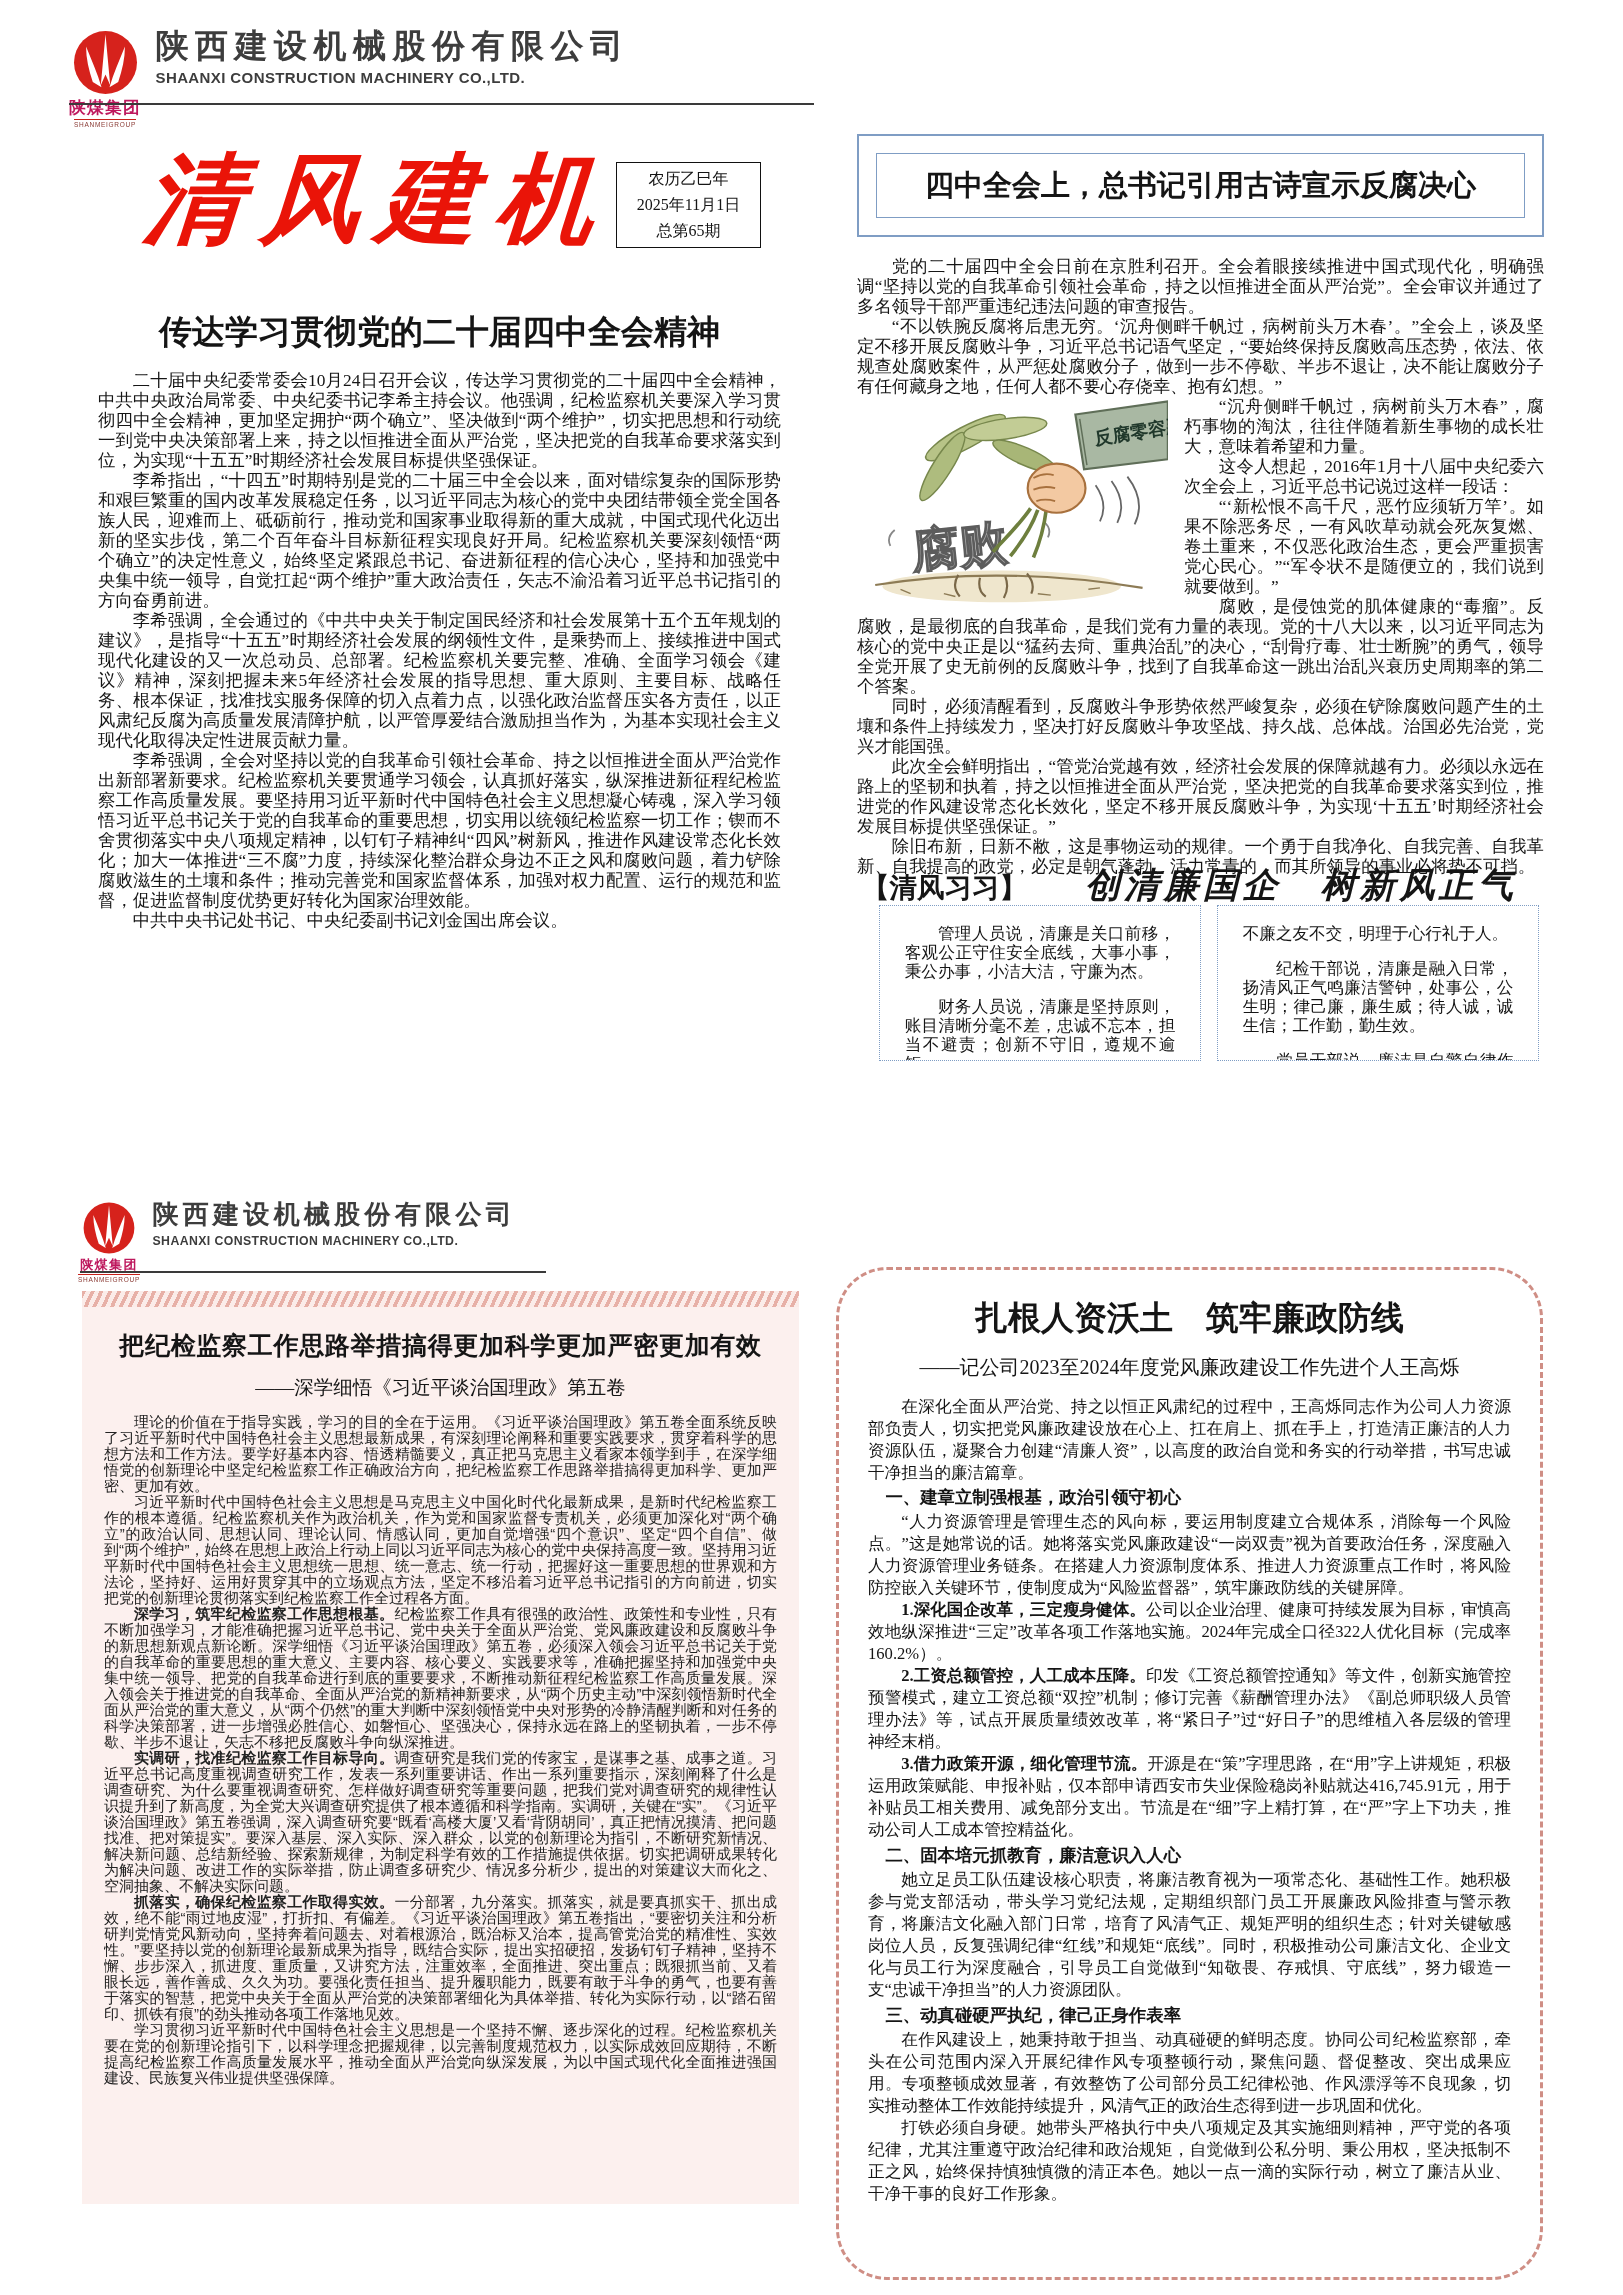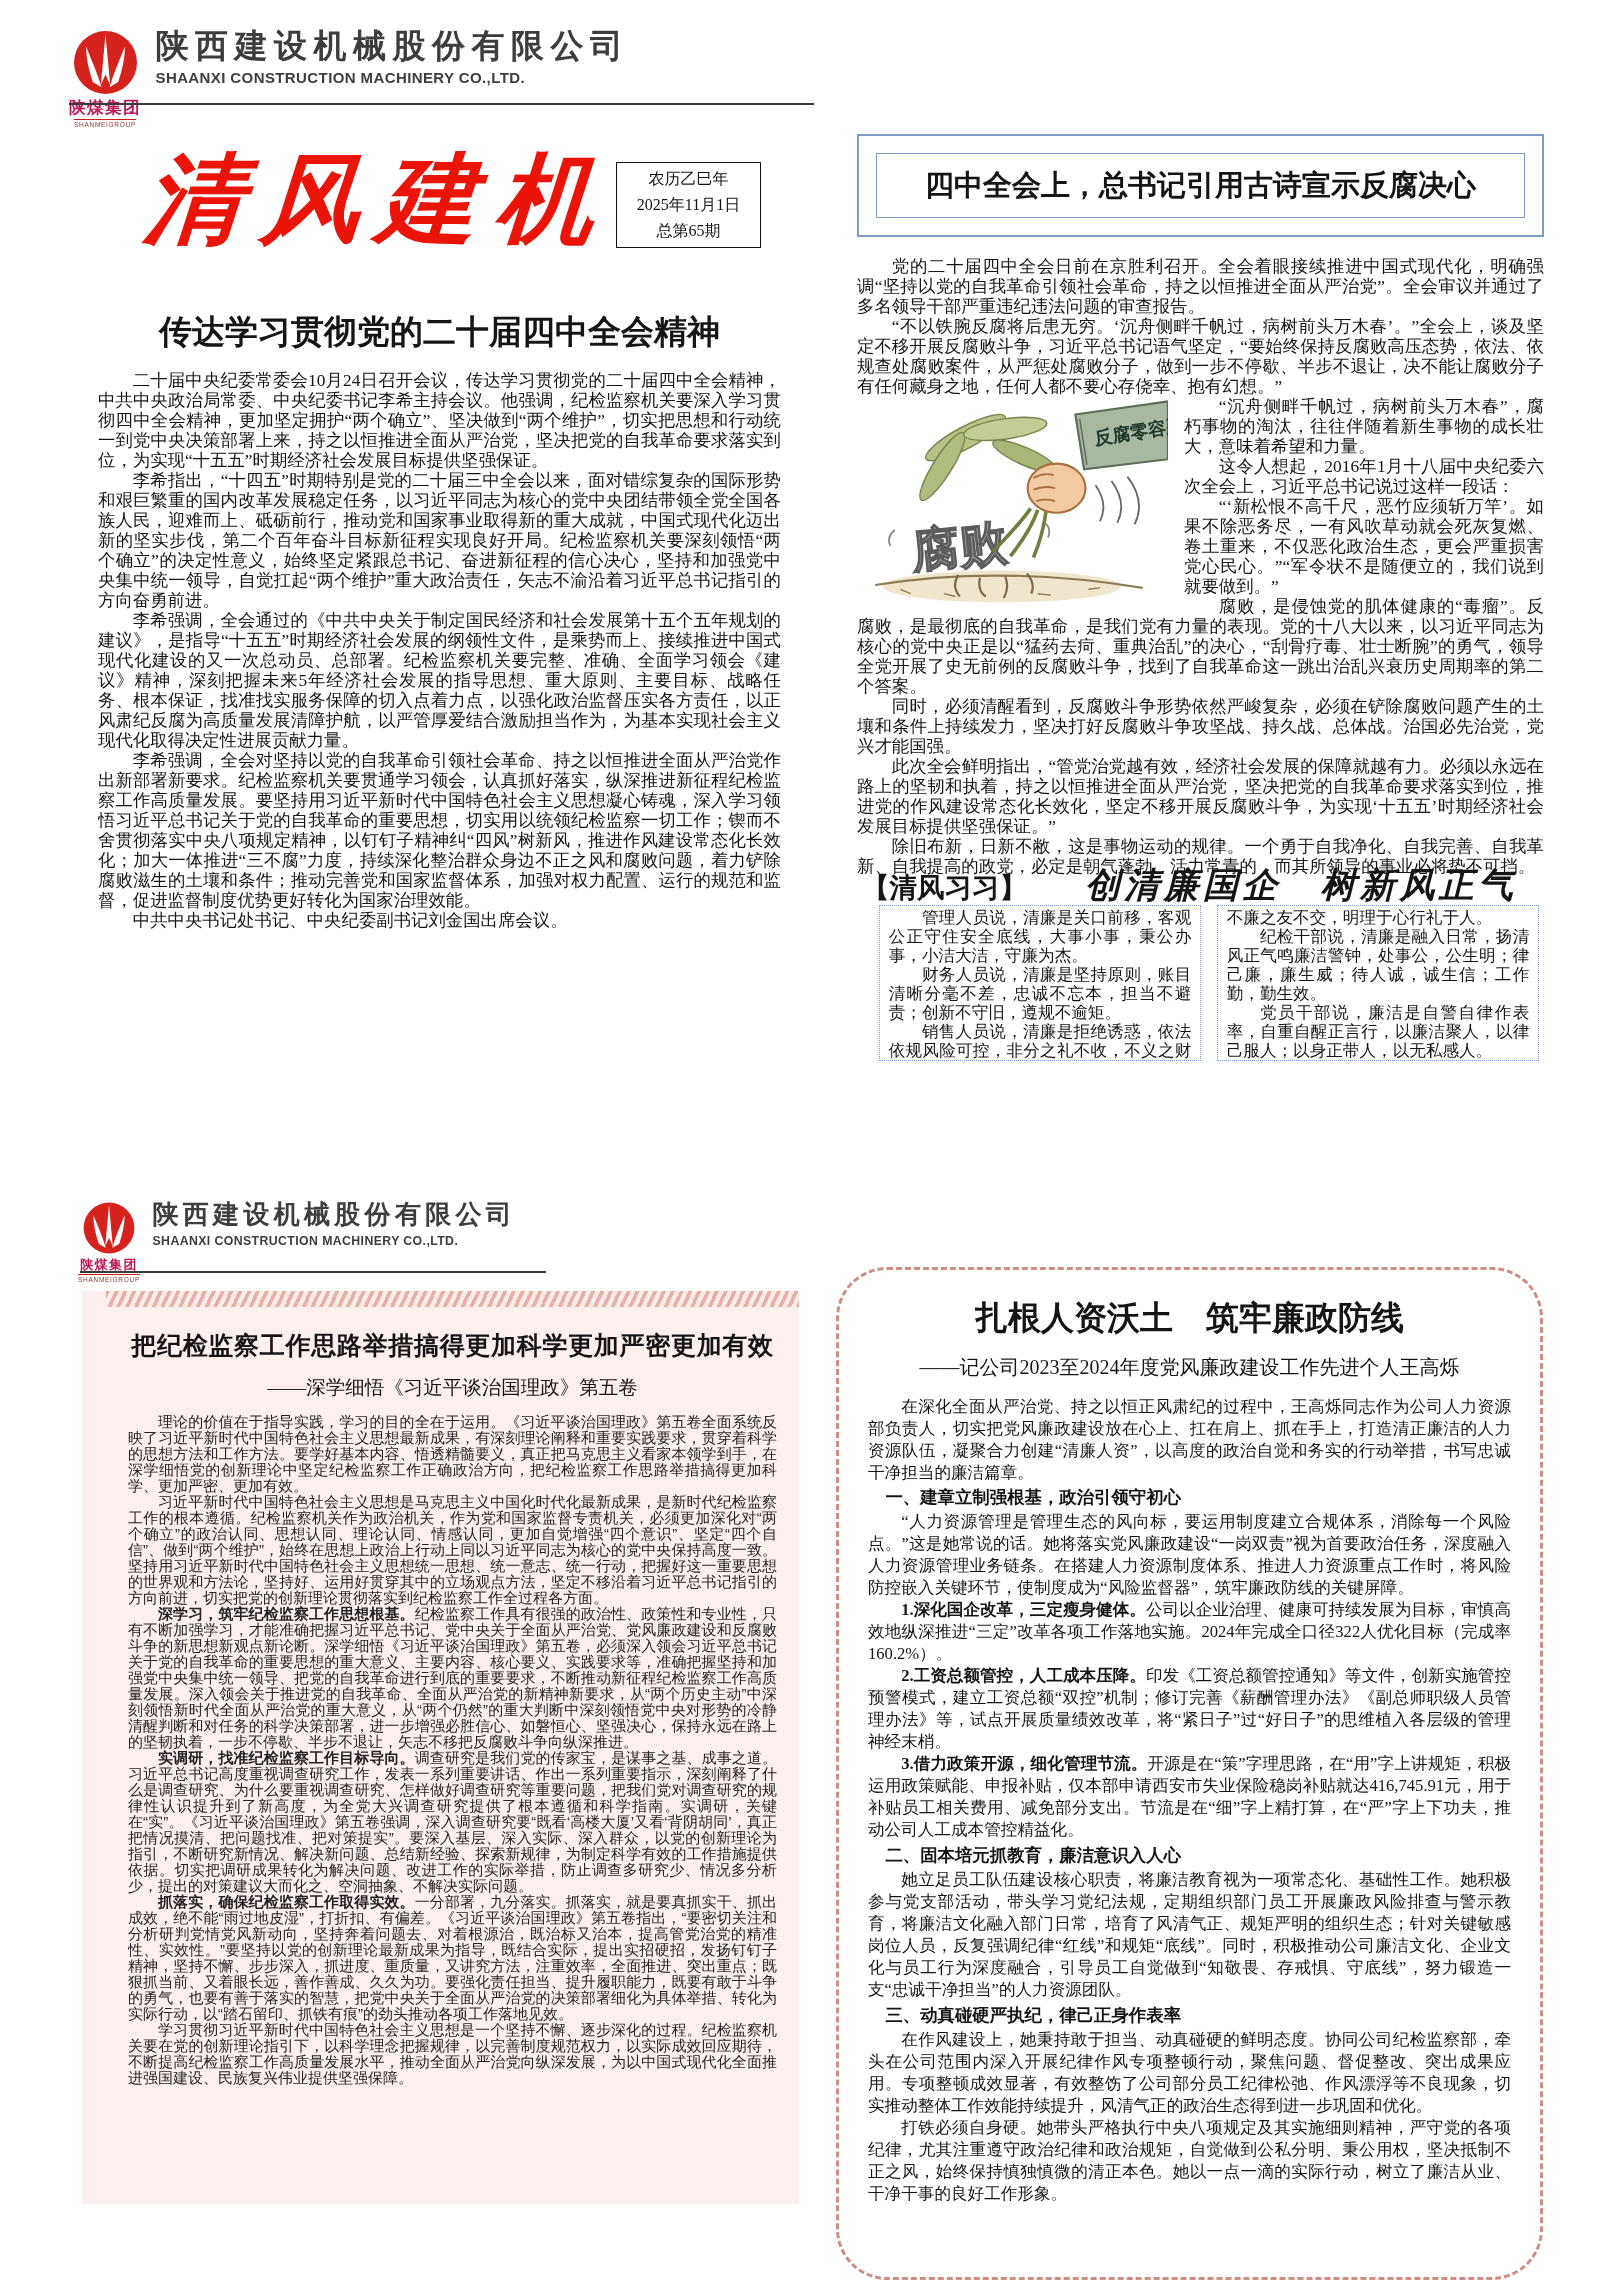--- a/index.html
+++ b/index.html
@@ -33,24 +33,24 @@
   .tbox-inner{border:0.7px solid #7f9dc4;text-align:center;font-weight:bold;font-size:29px;padding:11.6px 4.3px;}
   .body2{margin-top:19px;font-size:17.4px;line-height:20px;text-align:justify;height:638px;overflow:hidden;}
   .cartoon{float:left;width:311px;height:211px;margin:4.3px 16px 2.9px 0;}
   
   .qf-head{position:absolute;left:862px;top:862px;width:680px;display:flex;align-items:baseline;gap:58px;}
   .qf-label{font-size:27.5px;font-weight:bold;}
   .qf-headline{font-size:35px;font-weight:bold;font-style:italic;font-family:"DejaVu Serif",serif;letter-spacing:4.3px;}
   .qf-boxes{position:absolute;left:879px;top:905px;width:660px;display:flex;gap:16px;}
   .qf-box{flex:1;height:150px;border:1.4px dotted #7f9dc4;padding:2.2px 8.7px;font-size:16.6px;line-height:19px;
           text-align:justify;overflow:hidden;}
-  .qf-box p{margin:0;text-indent:2em;}
+  .qf-box p{margin:16px;text-indent:2em;}
   .qf-box p.noind{text-indent:0;}
   
-  .p2l{position:absolute;left:82px;top:1291px;width:717px;height:913px;background:#fcf0ee;box-sizing:border-box;padding-left:24px;}
+  .p2l{position:absolute;left:82px;top:1291px;width:717px;height:913px;background:#fcf0ee;box-sizing:border-box;}
   .p2l-hatch{height:16px;background:repeating-linear-gradient(115deg,#e7b0a7 0 3.6px,#fbece9 3.6px 8px);}
   .p2l-ttl{margin-top:22px;text-align:center;font-weight:bold;font-size:25px;letter-spacing:0.7px;}
   .p2l-sub{margin-top:11.6px;text-align:center;font-size:19.5px;}
   .p2l-body{margin:13px 22px 0;font-family:"Liberation Sans",sans-serif;font-size:15px;line-height:16px;
             text-align:justify;height:780px;overflow:hidden;color:#222;}
   .p2l-body p{margin:0;text-indent:2em;}
   .lead{font-weight:bold;}
   
   .p2r{position:absolute;left:836px;top:1267px;width:707px;height:1013px;border:3.6px dashed #cf8e85;
        border-radius:51px;box-sizing:border-box;padding:26px 29px;overflow:hidden;}

